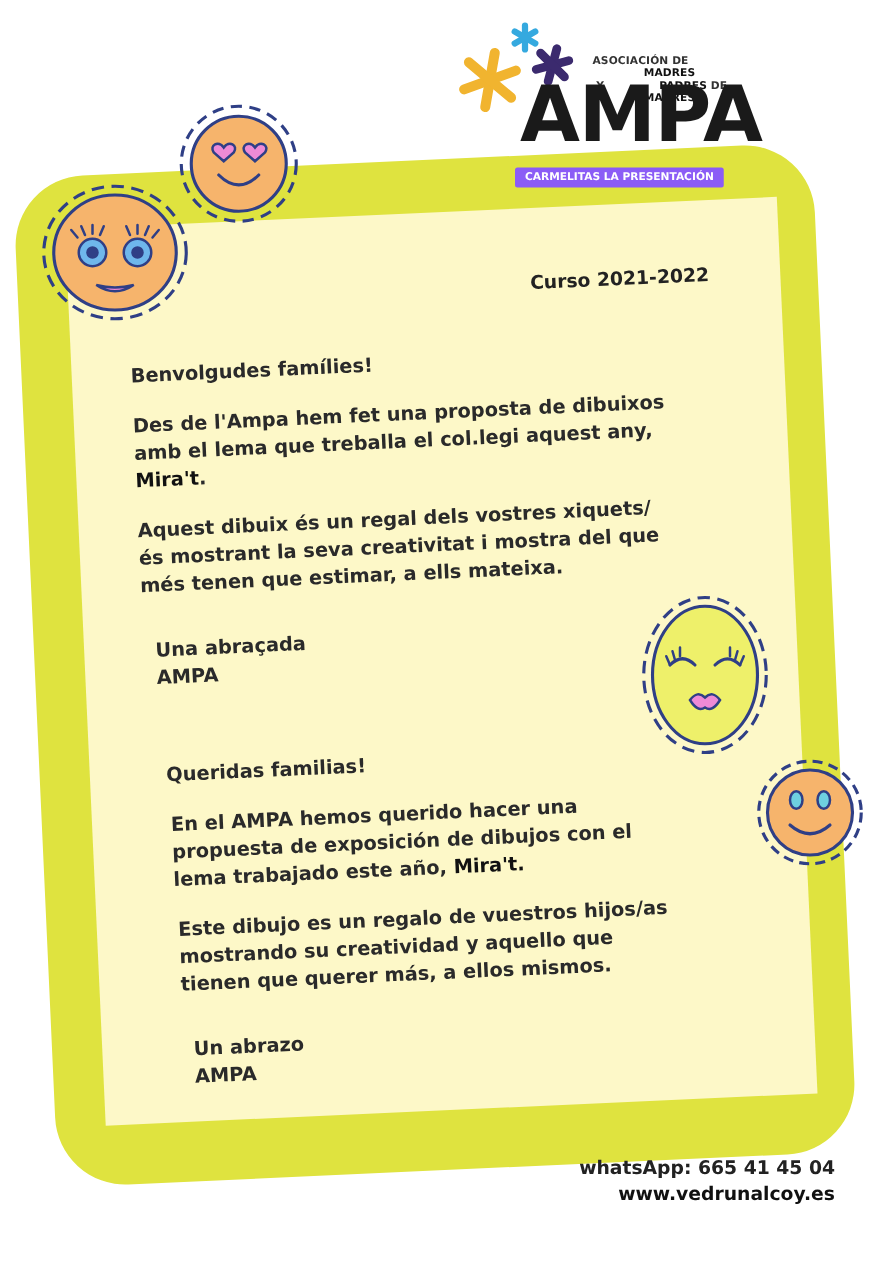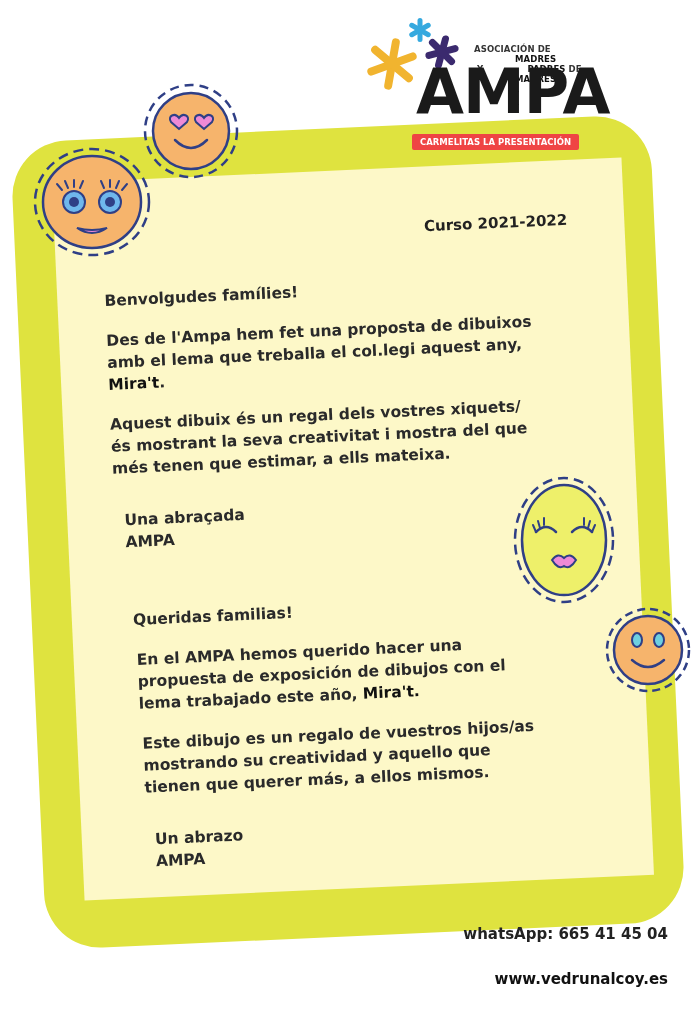--- a/index.html
+++ b/index.html
@@ -7,25 +7,25 @@
   .frame{position:absolute;left:28px;top:128px;width:640px;height:808px;background:#dfe33f;border-radius:56px;transform:rotate(-2.6deg);transform-origin:center;}
   .paper{position:absolute;left:68px;top:170px;width:570px;height:718px;background:#fdf8c8;transform:rotate(-2.6deg);transform-origin:center;}
   .letter{position:absolute;left:104px;top:190px;width:520px;transform:rotate(-2.6deg);transform-origin:left top;font-size:15.5px;line-height:22px;font-weight:600;color:#2a2a2a;}
   .letter p{margin:0 0 18px 0;}
   .letter b{font-weight:800;color:#111;}
   .curso{position:absolute;left:424px;top:214px;font-size:15px;font-weight:800;color:#222;transform:rotate(-2.6deg);}
   .logo{position:absolute;left:362px;top:14px;width:250px;height:140px;}
   .logo .assoc{position:absolute;left:112px;top:30px;font-size:8.5px;line-height:10px;font-weight:700;color:#333;letter-spacing:0.1px;}
   .logo .assoc b{font-weight:900;color:#111;margin-left:41px;}
   .logo .ampa{position:absolute;left:54px;top:48px;font-size:62px;font-weight:900;letter-spacing:-1px;color:#1a1a1a;line-height:60px;font-family:"DejaVu Sans",sans-serif;}
-  .logo .badge{position:absolute;left:50px;top:120px;background:#ef4444;color:#fff;font-size:8.5px;font-weight:700;padding:3px 8px;border-radius:2px;white-space:nowrap;}
+  .logo .badge{position:absolute;left:50px;top:120px;background:#8b5cf6;color:#fff;font-size:8.5px;font-weight:700;padding:3px 8px;border-radius:2px;white-space:nowrap;}
   .logo .badge b{font-weight:900;}
   .smiley{position:absolute;}
   .contact{position:absolute;right:32px;top:924px;text-align:right;font-size:15px;line-height:21px;font-weight:600;color:#222;}
-  .contact .web{font-weight:900;color:#111;margin-top:24px;}
+  .contact .web{font-weight:900;color:#111;}
 </style>
 </head>
 <body>
 
 <div class="frame"></div>
 <div class="paper"></div>
 
 <div class="logo">
   <svg width="110" height="90" style="position:absolute;left:0;top:0">
     <g transform="translate(30,50)" fill="#f1b42f">

